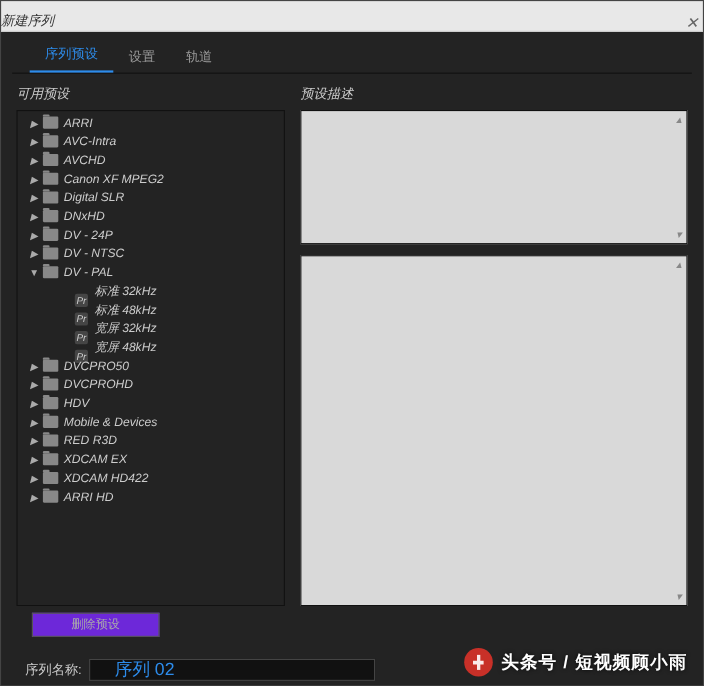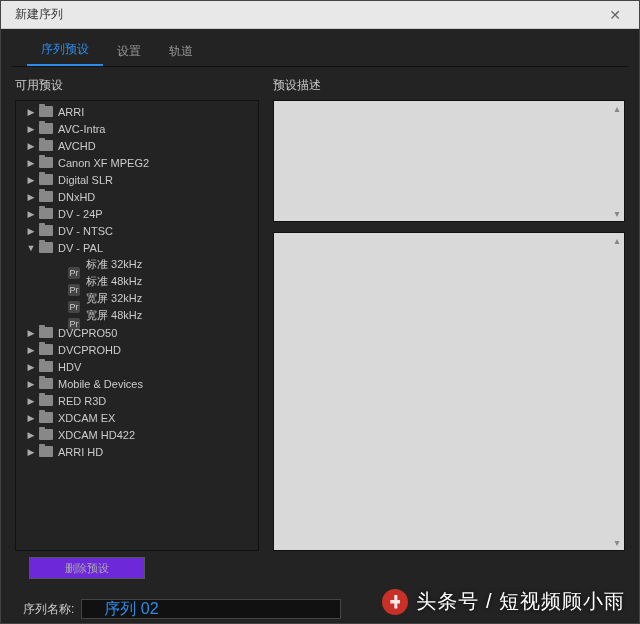--- a/index.html
+++ b/index.html
@@ -1,45 +1,45 @@
 <!DOCTYPE html>
 <html><head>
 <meta charset="utf-8">
 <style>
 * { margin: 0; padding: 0; box-sizing: border-box; font-family: "Segoe UI", Arial, sans-serif; }
 html, body { width: 640px; height: 624px; background: #1a1a1a; overflow: hidden; }
 .dialog { width: 640px; height: 624px; background: #232323; border: 1px solid #444; display: flex; flex-direction: column; position: relative; }
-.titlebar { height: 28px; background: #e8e8e8; display: flex; align-items: center; padding: 0 14px; border-bottom: 1px solid #ccc; }
+.titlebar { height: 28px; background: #e8e8e8; display: flex; align-items: flex-end; padding: 0 0; border-bottom: 1px solid #ccc; font-style: italic; }
 .titlebar-text { font-size: 12px; color: #333; flex: 1; }
 .close-x { font-size: 14px; color: #666; cursor: pointer; padding: 0 4px; font-family: Arial; }
 .tabs { height: 30px; display: flex; align-items: flex-end; padding-left: 16px; gap: 0; border-bottom: 1px solid #111; margin: 8px 10px 0 10px; }
 .tab { font-size: 12px; color: #999; padding: 6px 14px; cursor: pointer; }
 .tab.active { color: #2d8ceb; border-bottom: 2px solid #2d8ceb; }
-.body { flex: 1; display: flex; padding: 10px 14px 0 14px; gap: 14px; overflow: hidden; }
+.body { flex: 1; display: flex; padding: 10px 14px 0 14px; gap: 14px; overflow: hidden; font-style: italic; }
 .left-col { width: 244px; display: flex; flex-direction: column; }
 .col-label { font-size: 12px; color: #ccc; margin-bottom: 6px; }
 .tree { flex: 1; border: 1px solid #111; background: #232323; overflow-y: auto; padding: 2px 0; }
 .tree-row { display: flex; align-items: center; height: 17px; font-size: 11px; color: #ccc; cursor: default; padding-right: 4px; }
 .arrow { width: 10px; font-size: 9px; color: #aaa; text-align: center; margin-left: 4px; }
 .arrow.none { visibility: hidden; }
 .folder-ico { width: 14px; height: 11px; background: #888; margin: 0 5px 0 3px; border-radius: 1px; position: relative; }
 .folder-ico::before { content: ""; position: absolute; top: -2px; left: 0; width: 6px; height: 2px; background: #888; border-radius: 1px 1px 0 0; }
 .preset-ico { width: 12px; height: 12px; margin: 16px 6px 0 4px; display: flex; align-items: center; justify-content: center; font-size: 9px; color: #ccc; background: #454545; border-radius: 2px; }
 .right-col { flex: 1; display: flex; flex-direction: column; justify-content: space-between; }
 .desc-box { background: #d9d9d9; border: 1px solid #111; position: relative; }
 .desc-box.top { height: 122px; margin-bottom: 10px; }
 .desc-box.bottom { flex: 1; }
 .sb { position: absolute; right: 2px; width: 10px; font-size: 10px; color: #888; text-align: center; }
 .sb.up { top: 2px; }
 .sb.down { bottom: 2px; }
 .below { padding: 6px 14px 0 28px; }
 .delete-btn { width: 116px; height: 22px; background: #6d28d9; border: 1px solid #555; color: #aaa; font-size: 11px; text-align: center; line-height: 20px; cursor: pointer; }
 .name-row { display: flex; align-items: center; padding: 20px 14px 4px 22px; gap: 7px; font-size: 12px; color: #ccc; }
 .name-field { flex: 0 0 260px; height: 20px; background: #111; border: 1px solid #444; color: #2d8ceb; font-size: 16px; padding: 0 22px; }
-.watermark { position: absolute; right: 14px; bottom: 8px; color: #fff; font-size: 20px; font-weight: 400; letter-spacing: 1px; text-shadow: 0 0 4px rgba(0,0,0,.8); display: flex; align-items: center; }
+.watermark { position: absolute; right: 14px; bottom: 8px; color: #fff; font-size: 16px; font-weight: 700; letter-spacing: 1px; text-shadow: 0 0 4px rgba(0,0,0,.8); display: flex; align-items: center; }
 .wm-logo { width: 26px; height: 26px; border-radius: 50%; background: #c83028; margin-right: 8px; position: relative; }
 .wm-logo::after { content: ""; position: absolute; left: 8px; top: 6px; width: 10px; height: 14px; background: #fff; clip-path: polygon(0 40%, 40% 40%, 40% 0, 70% 0, 70% 40%, 100% 40%, 100% 65%, 70% 65%, 70% 100%, 40% 100%, 40% 65%, 0 65%); opacity: .9; }
 </style>
 </head>
 <body>
 
 <div class="dialog">
 
   <div class="titlebar">
     <span class="titlebar-text">新建序列</span>

